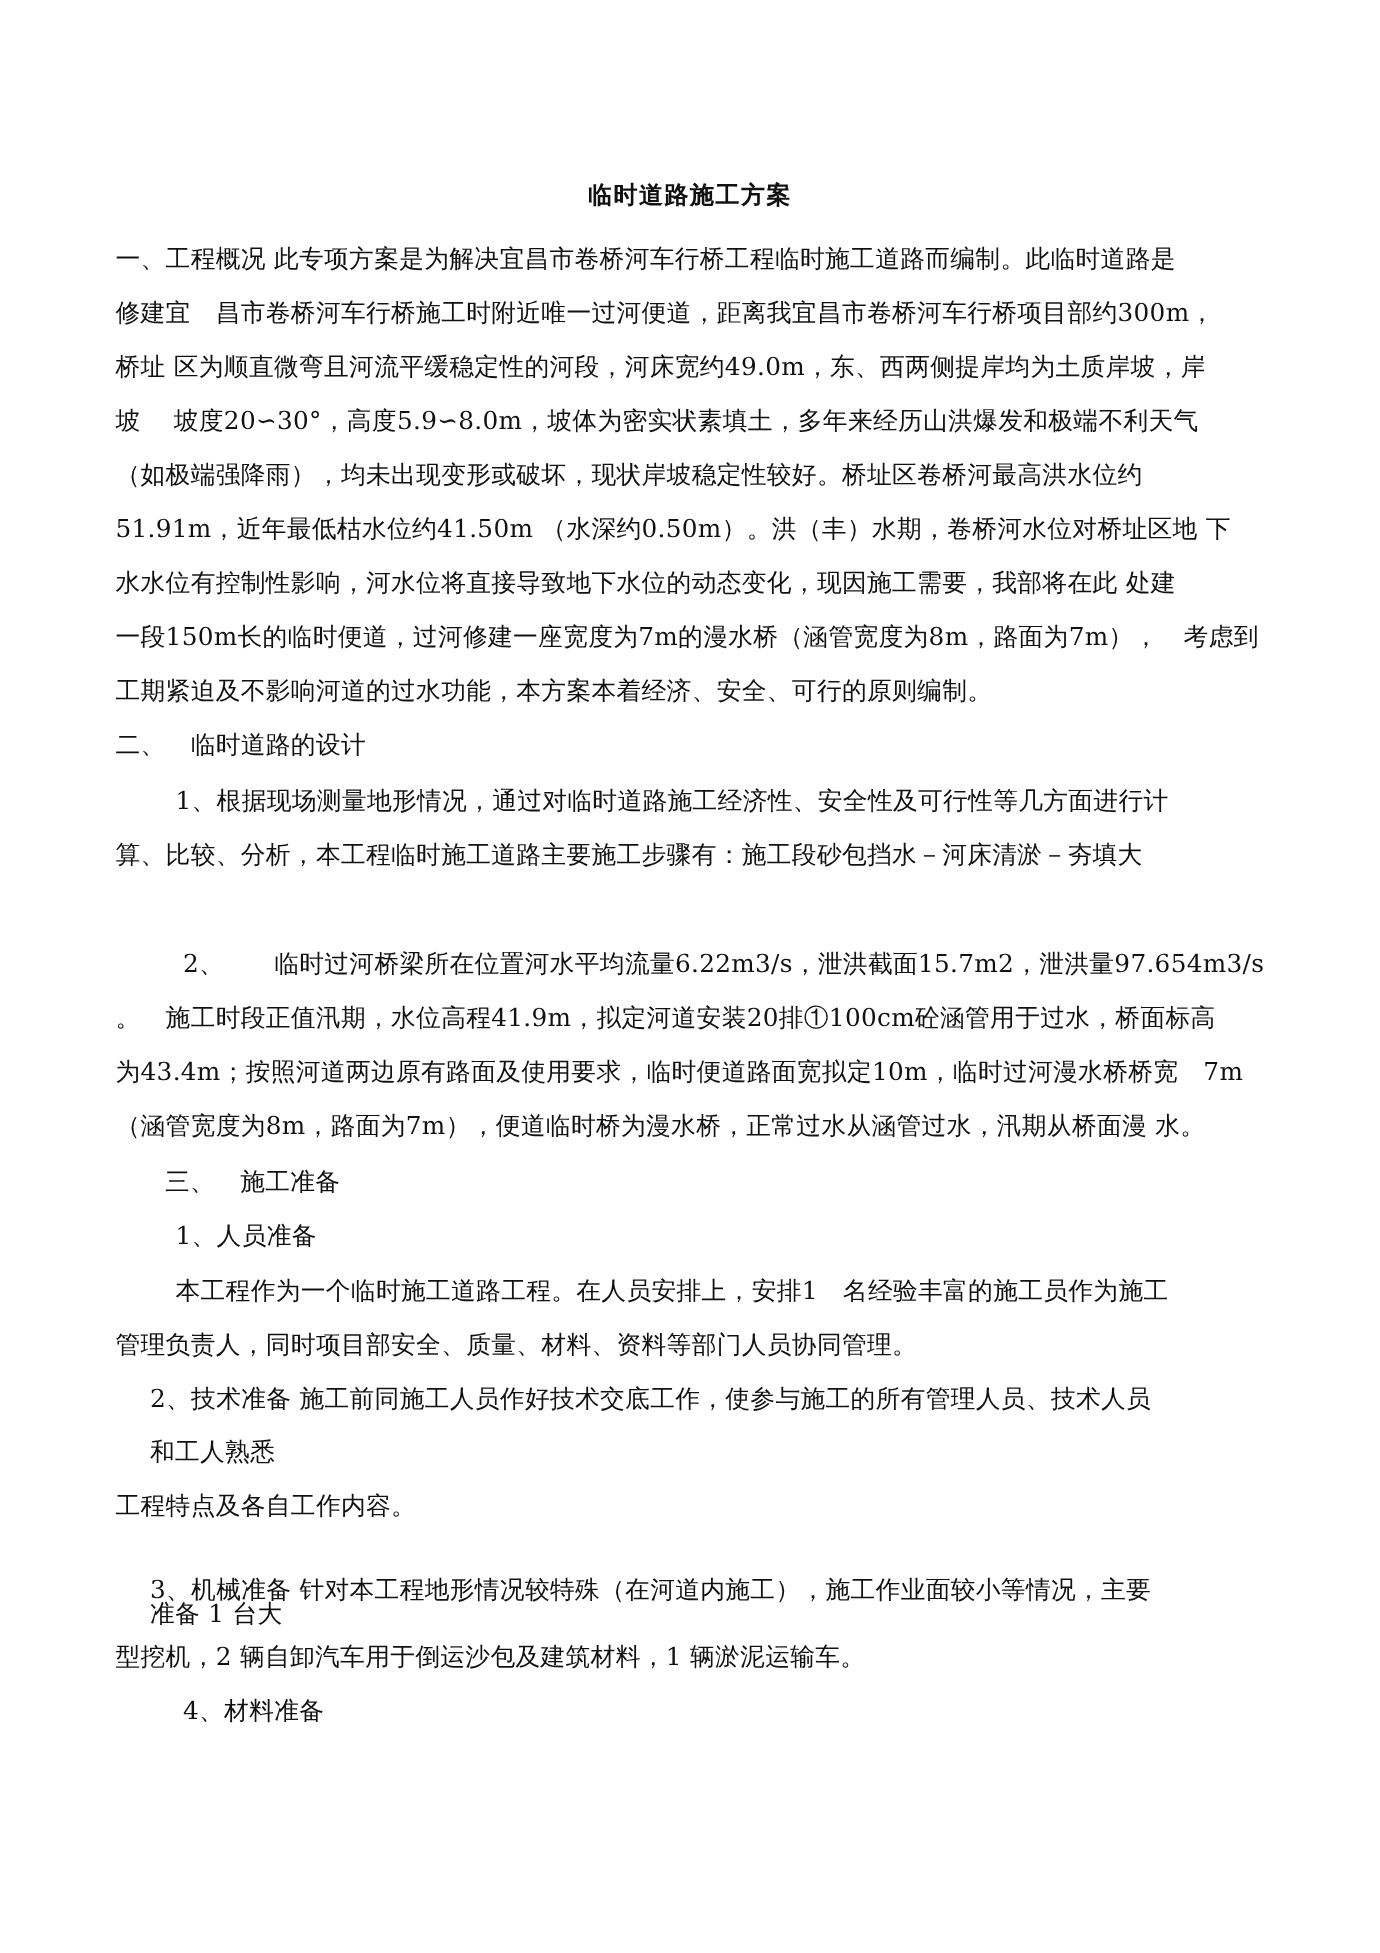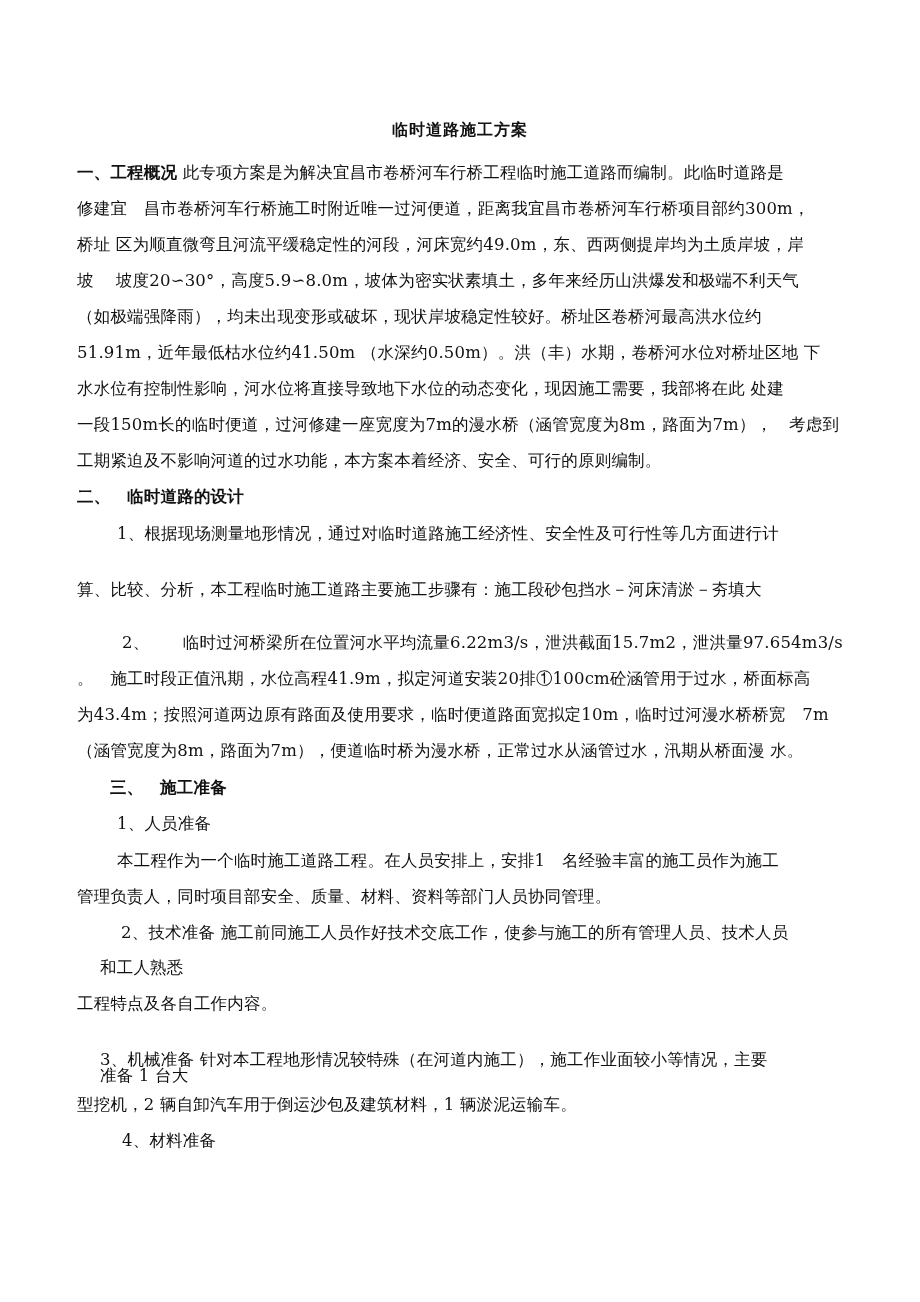--- a/index.html
+++ b/index.html
@@ -13,21 +13,21 @@
     position: absolute; white-space: pre; font-size: 16.5px; line-height: 20px;
     letter-spacing: 0.2px;
   }
   .title {
     position: absolute; left: 0; width: 920px; top: 116px; text-align: center;
     font-family: "DejaVu Sans", "Liberation Sans", sans-serif;
     font-weight: bold; font-size: 16px; line-height: 28px; letter-spacing: 1px;
   }
   .bold {
     font-family: "DejaVu Sans", "Liberation Sans", sans-serif;
-    font-weight: bold;
+    font-weight: normal;
   }
 </style>
 </head>
 <body>
 
 <div class="page">
 
   <div class="title">临时道路施工方案</div>
 
   <div class="line" style="left:77px; top:163px;"><span class="bold">一、工程概况</span><span> 此专项方案是为解决宜昌市卷桥河车行桥工程临时施工道路而编制。此临时道路是</span></div>
@@ -35,31 +35,31 @@
   <div class="line" style="left:77px; top:235px;">桥址 区为顺直微弯且河流平缓稳定性的河段，河床宽约49.0m，东、西两侧提岸均为土质岸坡，岸</div>
   <div class="line" style="left:77px; top:271px;">坡　 坡度20∽30°，高度5.9∽8.0m，坡体为密实状素填土，多年来经历山洪爆发和极端不利天气</div>
   <div class="line" style="left:77px; top:307px;">（如极端强降雨），均未出现变形或破坏，现状岸坡稳定性较好。桥址区卷桥河最高洪水位约</div>
   <div class="line" style="left:77px; top:343px;">51.91m，近年最低枯水位约41.50m （水深约0.50m）。洪（丰）水期，卷桥河水位对桥址区地 下</div>
   <div class="line" style="left:77px; top:379px;">水水位有控制性影响，河水位将直接导致地下水位的动态变化，现因施工需要，我部将在此 处建</div>
   <div class="line" style="left:77px; top:415px;text-align:center;">一段150m长的临时便道，过河修建一座宽度为7m的漫水桥（涵管宽度为8m，路面为7m），　考虑到</div>
   <div class="line" style="left:77px; top:451px;">工期紧迫及不影响河道的过水功能，本方案本着经济、安全、可行的原则编制。</div>
 
   <div class="line bold" style="left:77px; top:487px;">二、　临时道路的设计</div>
   <div class="line" style="left:117px; top:524px;">1、根据现场测量地形情况，通过对临时道路施工经济性、安全性及可行性等几方面进行计</div>
-  <div class="line" style="left:77px; top:580px;">算、比较、分析，本工程临时施工道路主要施工步骤有：施工段砂包挡水－河床清淤－夯填大</div>
+  <div class="line" style="left:77px; top:560px;">算、比较、分析，本工程临时施工道路主要施工步骤有：施工段砂包挡水－河床清淤－夯填大</div>
   <div class="line" style="left:122px; top:633px;">2、　　临时过河桥梁所在位置河水平均流量6.22m3/s，泄洪截面15.7m2，泄洪量97.654m3/s</div>
   <div class="line" style="left:77px; top:669px;">。　施工时段正值汛期，水位高程41.9m，拟定河道安装20排①100cm砼涵管用于过水，桥面标高</div>
   <div class="line" style="left:77px; top:705px;">为43.4m；按照河道两边原有路面及使用要求，临时便道路面宽拟定10m，临时过河漫水桥桥宽　7m</div>
   <div class="line" style="left:77px; top:741px;">（涵管宽度为8m，路面为7m），便道临时桥为漫水桥，正常过水从涵管过水，汛期从桥面漫 水。</div>
 
   <div class="line bold" style="left:77px; top:778px;margin-left:33px;">三、　施工准备</div>
   <div class="line" style="left:117px; top:814px;">1、人员准备</div>
   <div class="line" style="left:117px; top:851px;">本工程作为一个临时施工道路工程。在人员安排上，安排1　名经验丰富的施工员作为施工</div>
   <div class="line" style="left:77px; top:887px;">管理负责人，同时项目部安全、质量、材料、资料等部门人员协同管理。</div>
-  <div class="line" style="left:100px; top:923px;margin-left:21px;">2、技术准备 施工前同施工人员作好技术交底工作，使参与施工的所有管理人员、技术人员</div>
+  <div class="line" style="left:100px; top:923px;">2、技术准备 施工前同施工人员作好技术交底工作，使参与施工的所有管理人员、技术人员</div>
   <div class="line" style="left:100px; top:958px;">和工人熟悉</div>
   <div class="line" style="left:77px; top:994px;">工程特点及各自工作内容。</div>
   <div class="line" style="left:100px; top:1030px;margin-top:20px;">3、机械准备 针对本工程地形情况较特殊（在河道内施工），施工作业面较小等情况，主要</div>
   <div class="line" style="left:100px; top:1066px;">准备 1 台大</div>
   <div class="line" style="left:77px; top:1095px;">型挖机，2 辆自卸汽车用于倒运沙包及建筑材料，1 辆淤泥运输车。</div>
   <div class="line" style="left:122px; top:1131px;">4、材料准备</div>
 
 </div>
 
 </body></html>

